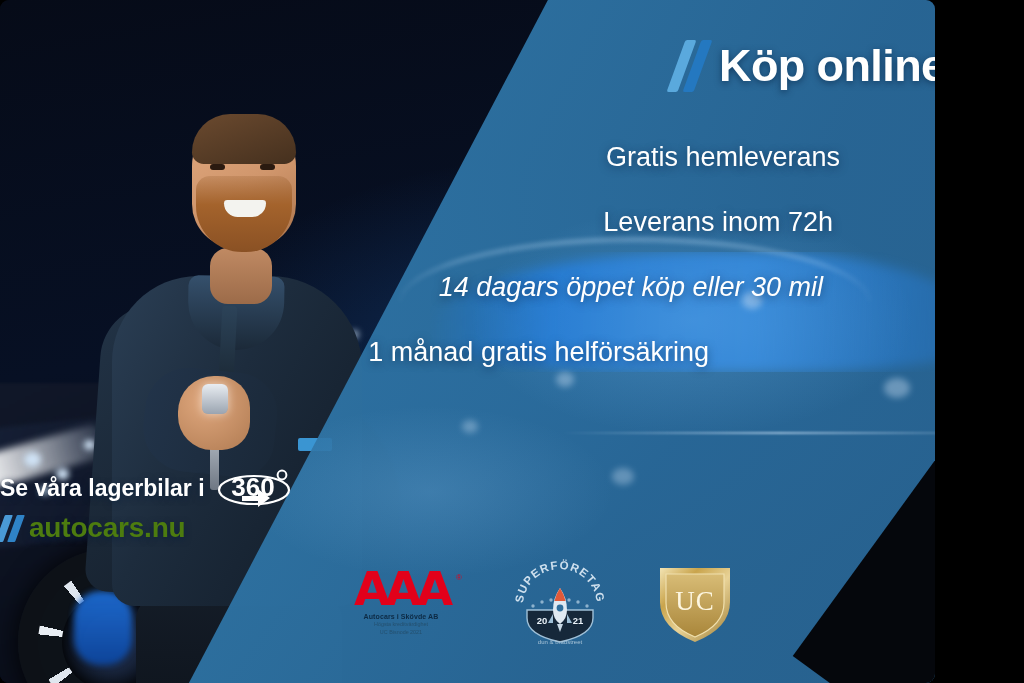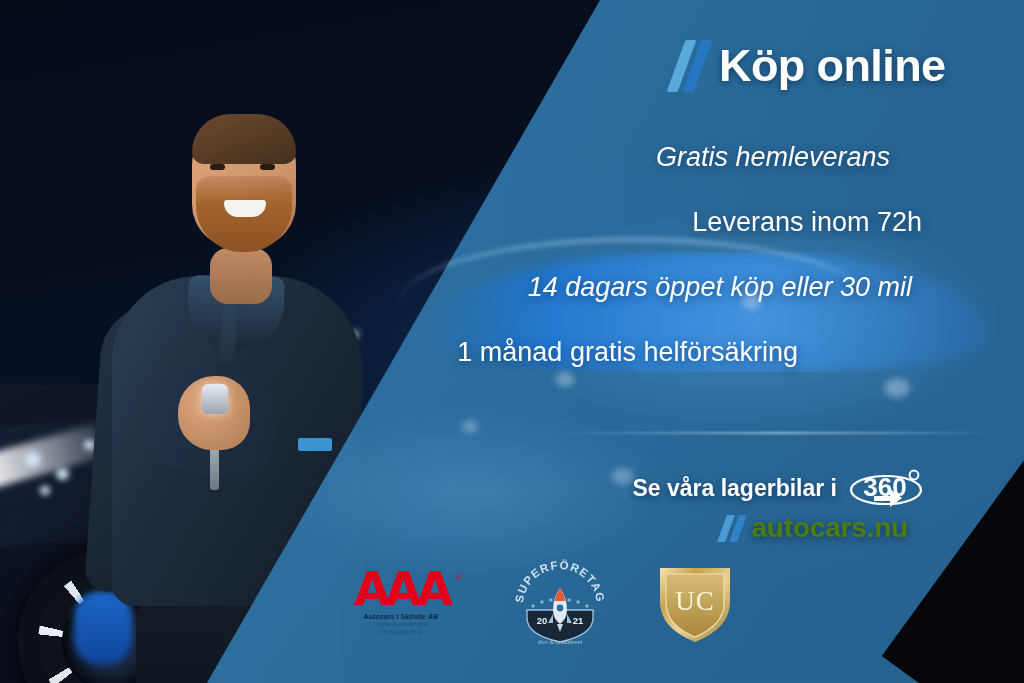--- a/index.html
+++ b/index.html
@@ -1,21 +1,22 @@
 <!DOCTYPE html>
 <html><head>
 <meta charset="utf-8">
 <style>
   * { margin:0; padding:0; box-sizing:border-box; }
   html,body { width:1024px; height:683px; overflow:hidden; background:#000; }
   body { font-family:"Liberation Sans", sans-serif; }
 
   #ad {
-    position:relative; width:1024px; height:683px; overflow:hidden;
+    position:relative; width:935px; height:683px; overflow:hidden;
     background:#04070f;
+    border-radius:9px;
   }
 
   
   .photo-bg {
     position:absolute; inset:0;
     background:
       radial-gradient(ellipse 50% 38% at 20% 88%, rgba(40,90,160,.30), rgba(0,0,0,0) 70%),
       radial-gradient(ellipse 60% 45% at 62% 55%, rgba(30,95,175,.42), rgba(0,0,0,0) 72%),
       linear-gradient(170deg, #060b18 0%, #071024 45%, #040810 100%);
   }
@@ -227,21 +228,21 @@
   }
   .benefit {
     color:#fff; font-size:27px; white-space:nowrap;
     text-shadow:0 2px 8px rgba(0,28,58,.55);
     margin-bottom:34px;
   }
 
   
   .cta {
     position:absolute; left:0; right:100px; top:466px;
-    display:flex; flex-direction:column; align-items:flex-end; gap:2px;margin-left:47px;
+    display:flex; flex-direction:column; align-items:flex-start; gap:2px;
   }
   .cta-row1 { display:flex; align-items:center; gap:11px; }
   .cta-text {
     color:#fff; font-size:23px; font-weight:bold; white-space:nowrap;
     text-shadow:0 2px 7px rgba(0,28,58,.6);
   }
   .badge360 { position:relative; width:76px; height:44px; }
   .badge360 svg { position:absolute; inset:0; }
   .cta-row2 { display:flex; align-items:center; gap:9px; margin-right:16px; }
   .slash-small { display:flex; align-items:center; gap:4px; transform:skewX(-20deg); }
@@ -346,21 +347,21 @@
 
     <div class="headline-row">
       <span class="slash-mark">
         <i></i>
           <i></i>
       </span>
       <span class="headline">Köp online</span>
     </div>
 
     <div class="benefits">
-      <div class="benefit" style="margin-right:120px;font-style:italic;">Gratis hemleverans</div>
+      <div class="benefit" style="margin-right:81px;">Gratis hemleverans</div>
       <div class="benefit" style="margin-right:88px;">Leverans inom 72h</div>
       <div class="benefit" style="margin-right:98px;font-style:italic;">14 dagars öppet köp eller 30 mil</div>
       <div class="benefit" style="margin-right:212px;">1 månad gratis helförsäkring</div>
     </div>
 
     <div class="cta">
       <div class="cta-row1">
         <span class="cta-text">Se våra lagerbilar i</span>
         <span class="badge360">
           <svg viewBox="0 0 76 44" xmlns="http://www.w3.org/2000/svg">

